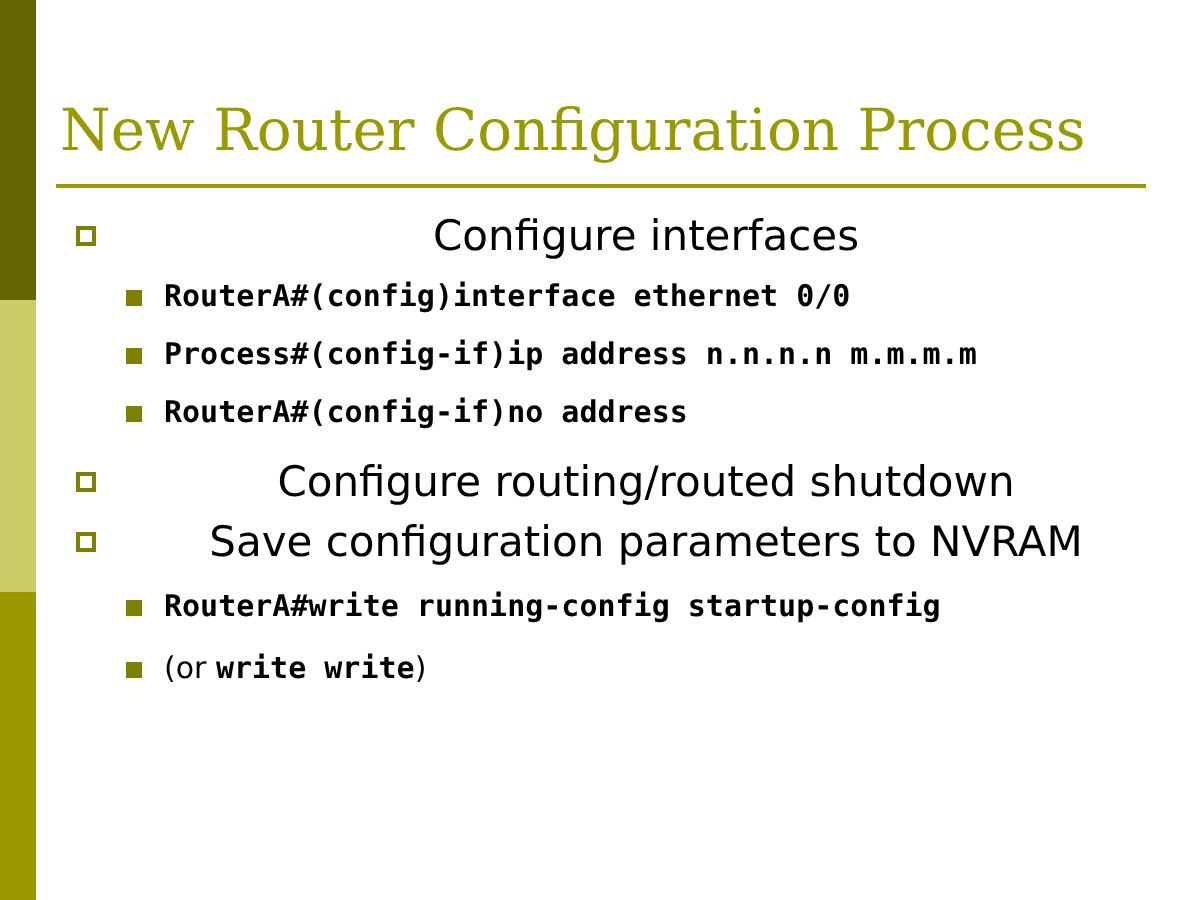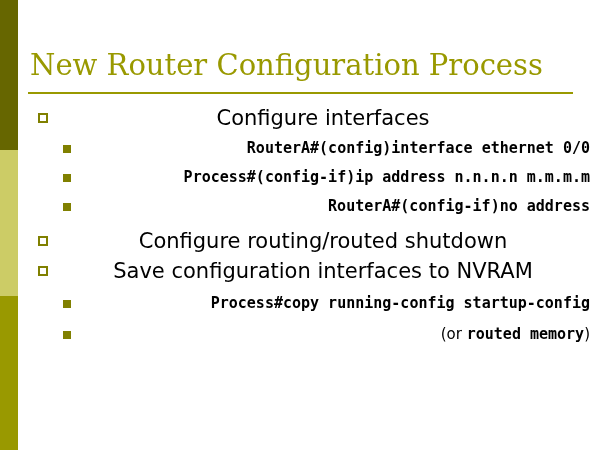--- a/index.html
+++ b/index.html
@@ -91,21 +91,20 @@
 
   .l2 {
     position: relative;
     padding-left: 52px;
     font-family: "DejaVu Sans Mono", monospace;
     font-weight: bold;
     font-size: 15px;
     line-height: 21px;
     color: #000000;
     margin: 0;
-    text-align: right;
   }
   .l2 .bullet {
     position: absolute;
     left: 33px;
     top: 7px;
     width: 8px;
     height: 8px;
     background: #808000;
   }
   .l2 .sans {
@@ -164,31 +163,31 @@
 
     <div class="l1">
       <span class="bullet"></span>
       <span>Configure routing/routed shutdown</span>
     </div>
 
     <div class="gap-2"></div>
 
     <div class="l1">
       <span class="bullet"></span>
-      <span>Save configuration interfaces to NVRAM</span>
+      <span>Save configuration parameters to NVRAM</span>
     </div>
 
     <div class="gap-8"></div>
 
     <div class="l2">
       <span class="bullet"></span>
-      <span>Process#copy running-config startup-config</span>
+      <span>RouterA#write running-config startup-config</span>
     </div>
 
     <div class="gap-10"></div>
 
     <div class="l2">
       <span class="bullet"></span>
-      <span class="sans">(or </span><span>routed memory</span><span class="sans">)</span>
+      <span class="sans">(or </span><span>write write</span><span class="sans">)</span>
     </div>
 
   </div>
 </div>
 
 </body></html>

